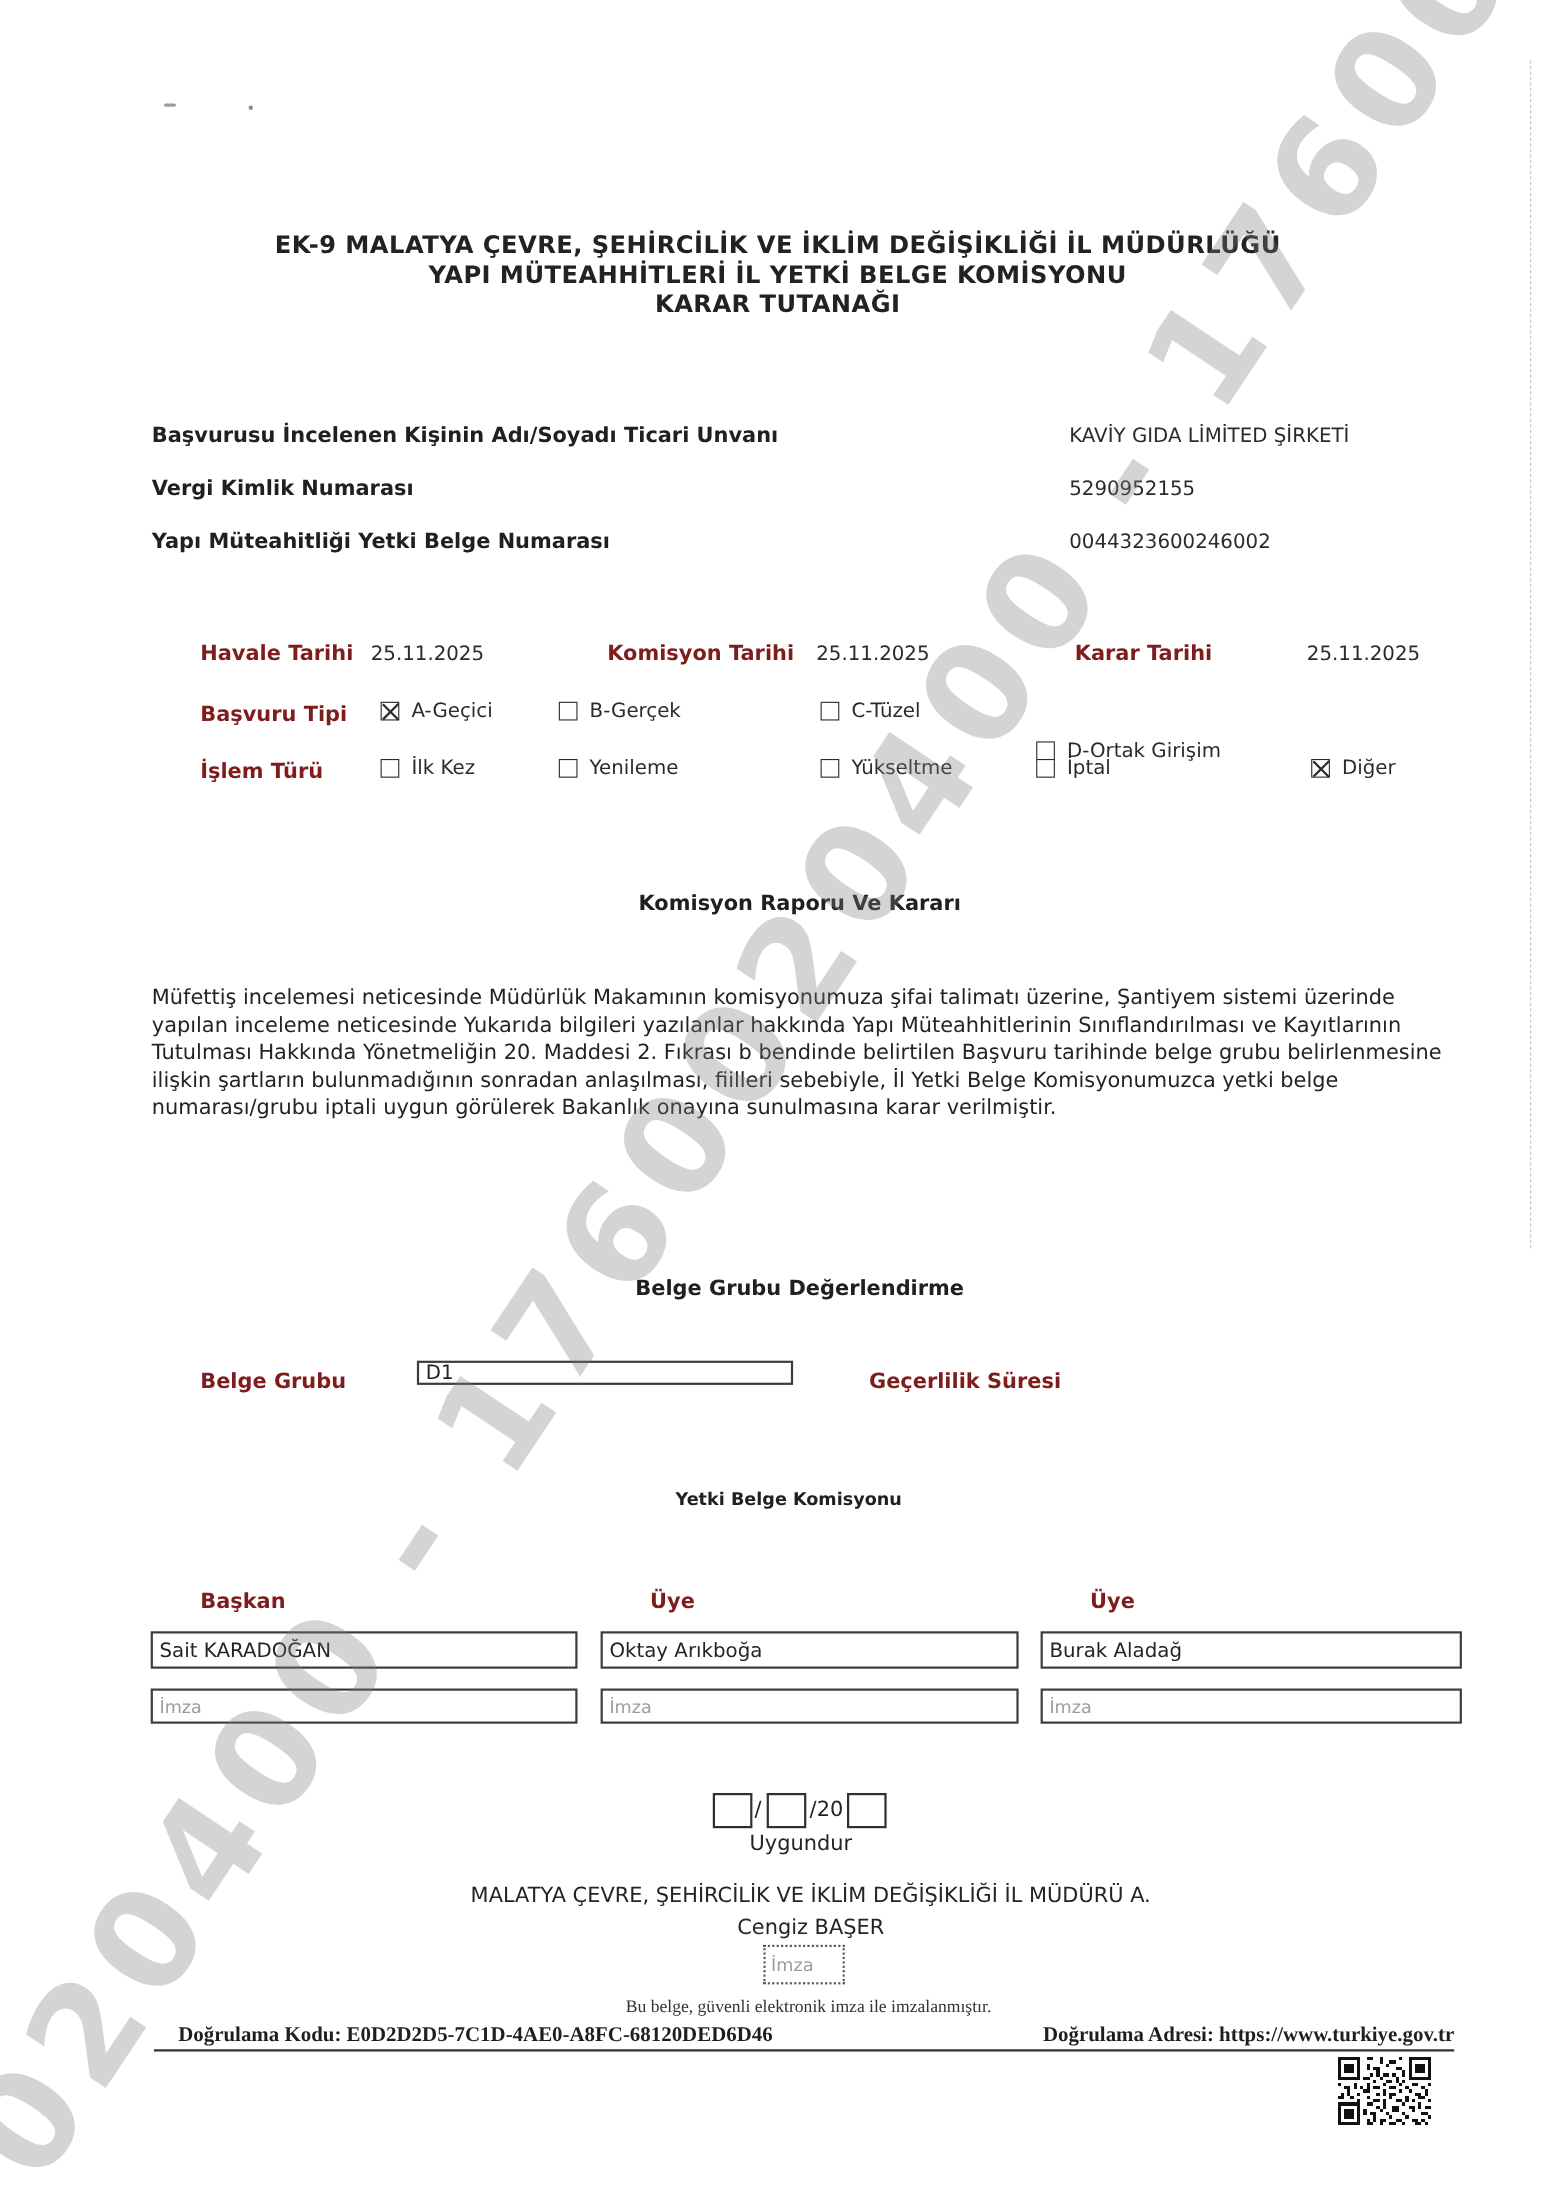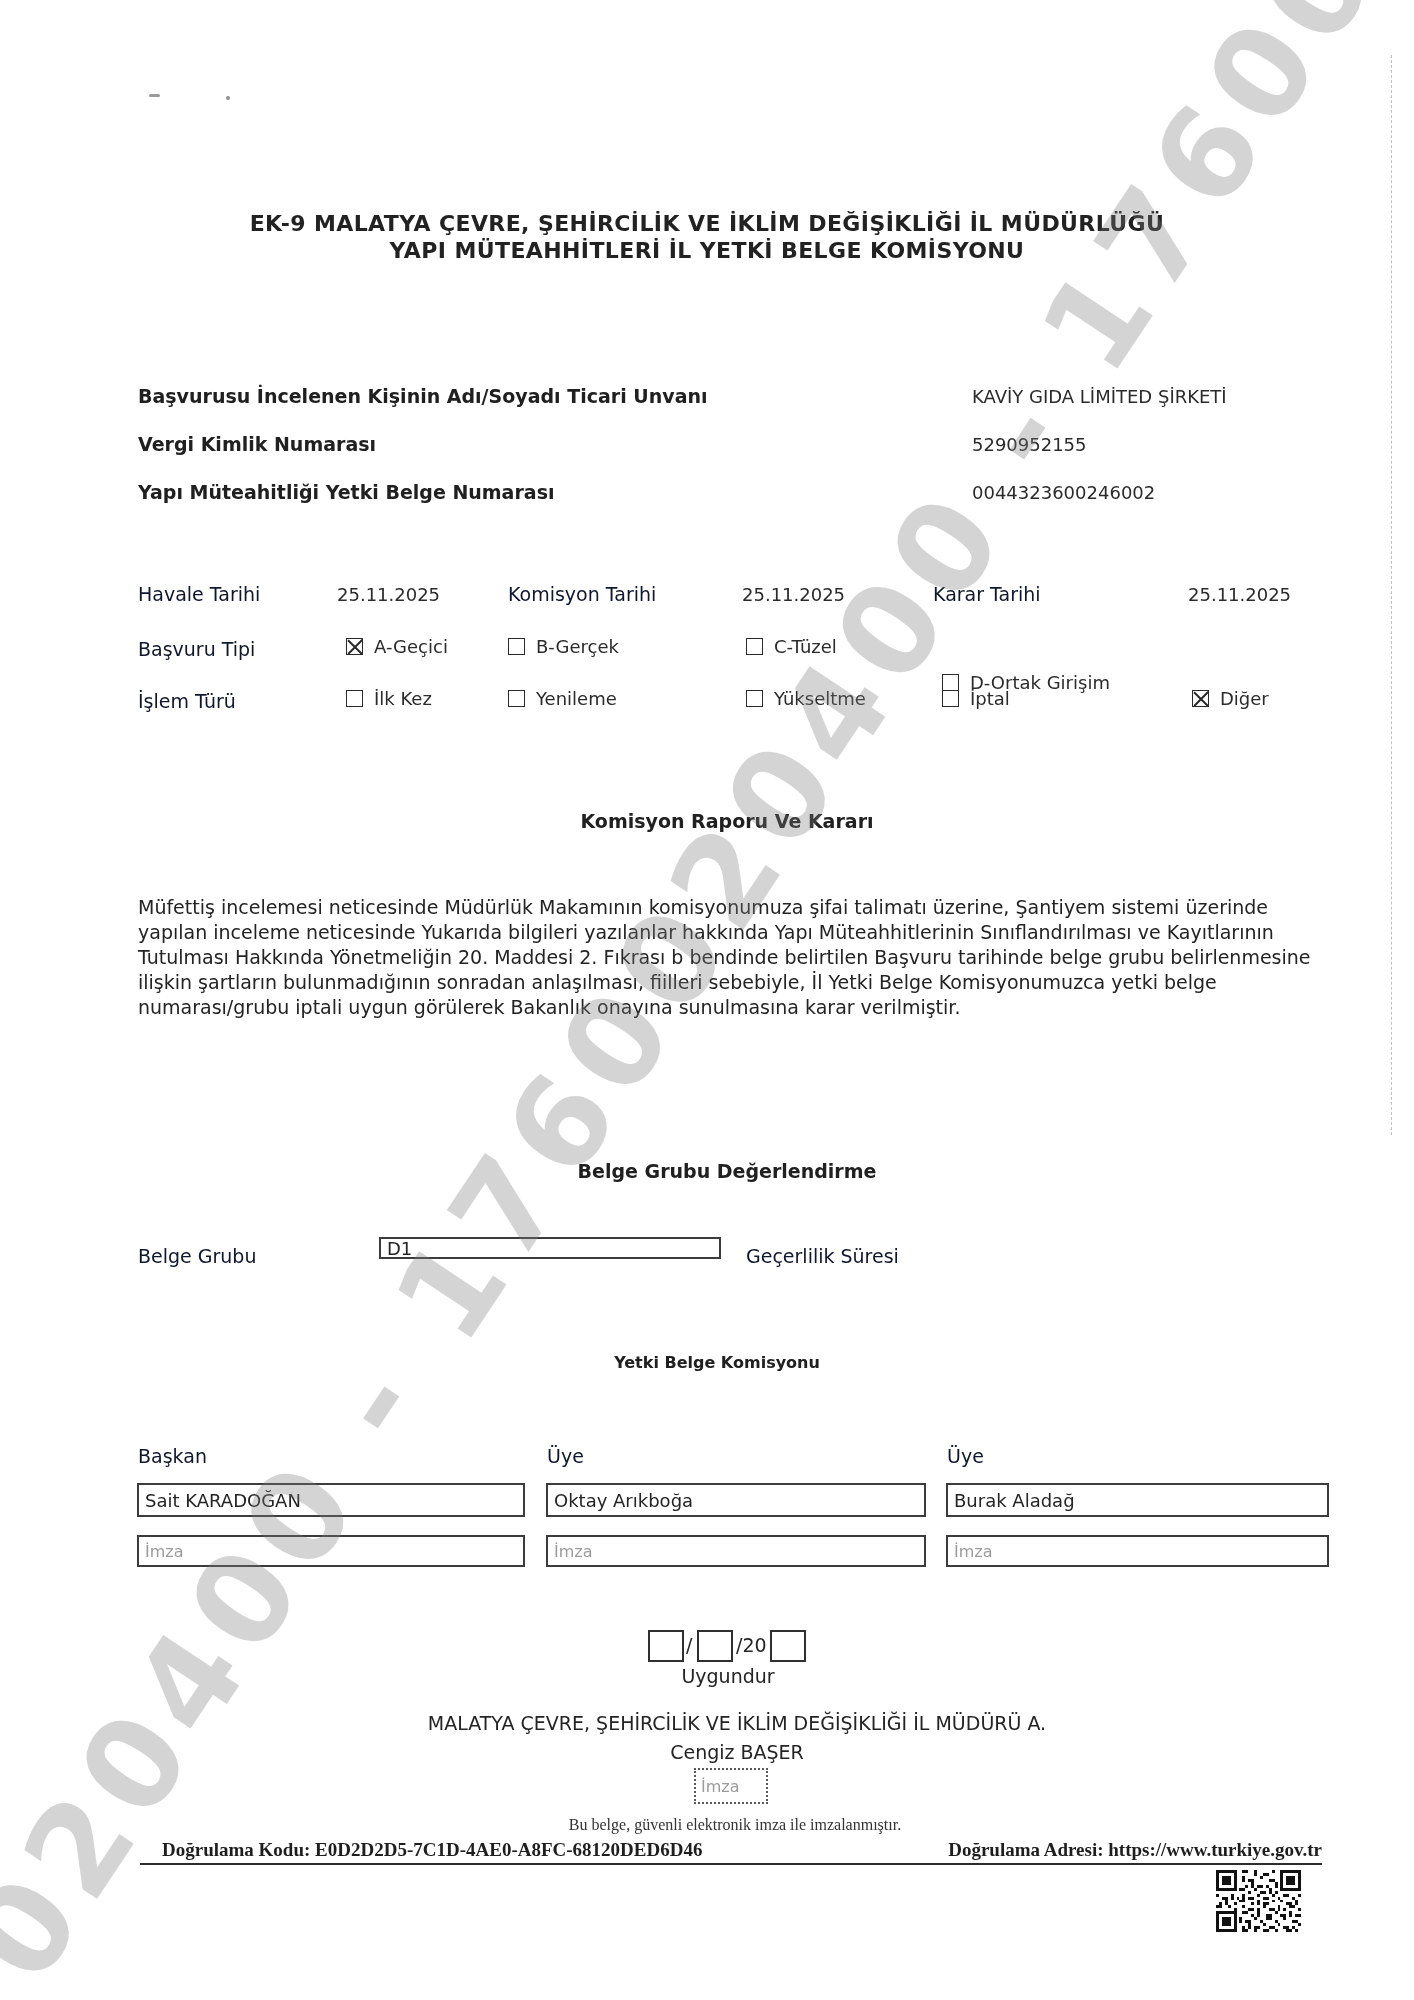--- a/index.html
+++ b/index.html
@@ -22,21 +22,21 @@
   .corner-dash{left:149px;top:94px;width:11px;height:3px;background:#9a9a9a;border-radius:2px;}
   .corner-dot{left:226px;top:96px;width:4px;height:4px;background:#8f8f8f;border-radius:50%;}
   .edge-line{left:1391px;top:55px;height:1080px;width:0;border-left:1px dashed #c2c2c2;}
   
   .doc-header{left:0;top:210px;width:1414px;text-align:center;z-index:2;}
   .doc-header div{font-weight:bold;font-size:22px;line-height:27px;letter-spacing:0.4px;color:#222;}
   
   .info-label{left:138px;font-weight:bold;font-size:19px;color:#202020;}
   .info-value{left:972px;font-size:18px;color:#2b2b2b;}
   
-  .fld-label{font-weight:normal;font-size:19px;color:#0f172a;}
+  .fld-label{font-weight:bold;font-size:19px;color:#7f1d1d;margin-left:44px;}
   .fld-value{font-size:18px;color:#2b2b2b;}
   .opt{display:flex;align-items:center;gap:11px;font-size:18px;color:#2b2b2b;}
   .cb{
     position:relative;display:inline-block;width:17px;height:17px;
     border:1.7px solid #2a2a2a;background:#fff;box-sizing:border-box;flex:0 0 auto;
   }
   .cb.checked::before,.cb.checked::after{
     content:"";position:absolute;left:50%;top:50%;width:130%;height:1.8px;background:#2a2a2a;
   }
   .cb.checked::before{transform:translate(-50%,-50%) rotate(45deg);}
@@ -65,20 +65,21 @@
 
   <div class="abs corner-dash"></div>
   <div class="abs corner-dot"></div>
   <div class="abs edge-line"></div>
 
   <div class="watermark">020400 - 1760020400 - 17600204</div>
 
   <div class="abs doc-header z2">
     <div>EK-9 MALATYA ÇEVRE, ŞEHİRCİLİK VE İKLİM DEĞİŞİKLİĞİ İL MÜDÜRLÜĞÜ</div>
     <div>YAPI MÜTEAHHİTLERİ İL YETKİ BELGE KOMİSYONU</div>
+    <div>KARAR TUTANAĞI</div>
   </div>
 
   <div class="abs info-label z2" style="top:385px;">Başvurusu İncelenen Kişinin Adı/Soyadı Ticari Unvanı</div>
   <div class="abs info-value z2" style="top:386px;">KAVİY GIDA LİMİTED ŞİRKETİ</div>
 
   <div class="abs info-label z2" style="top:433px;">Vergi Kimlik Numarası</div>
   <div class="abs info-value z2" style="top:434px;">5290952155</div>
 
   <div class="abs info-label z2" style="top:481px;">Yapı Müteahitliği Yetki Belge Numarası</div>
   <div class="abs info-value z2" style="top:482px;">0044323600246002</div>

